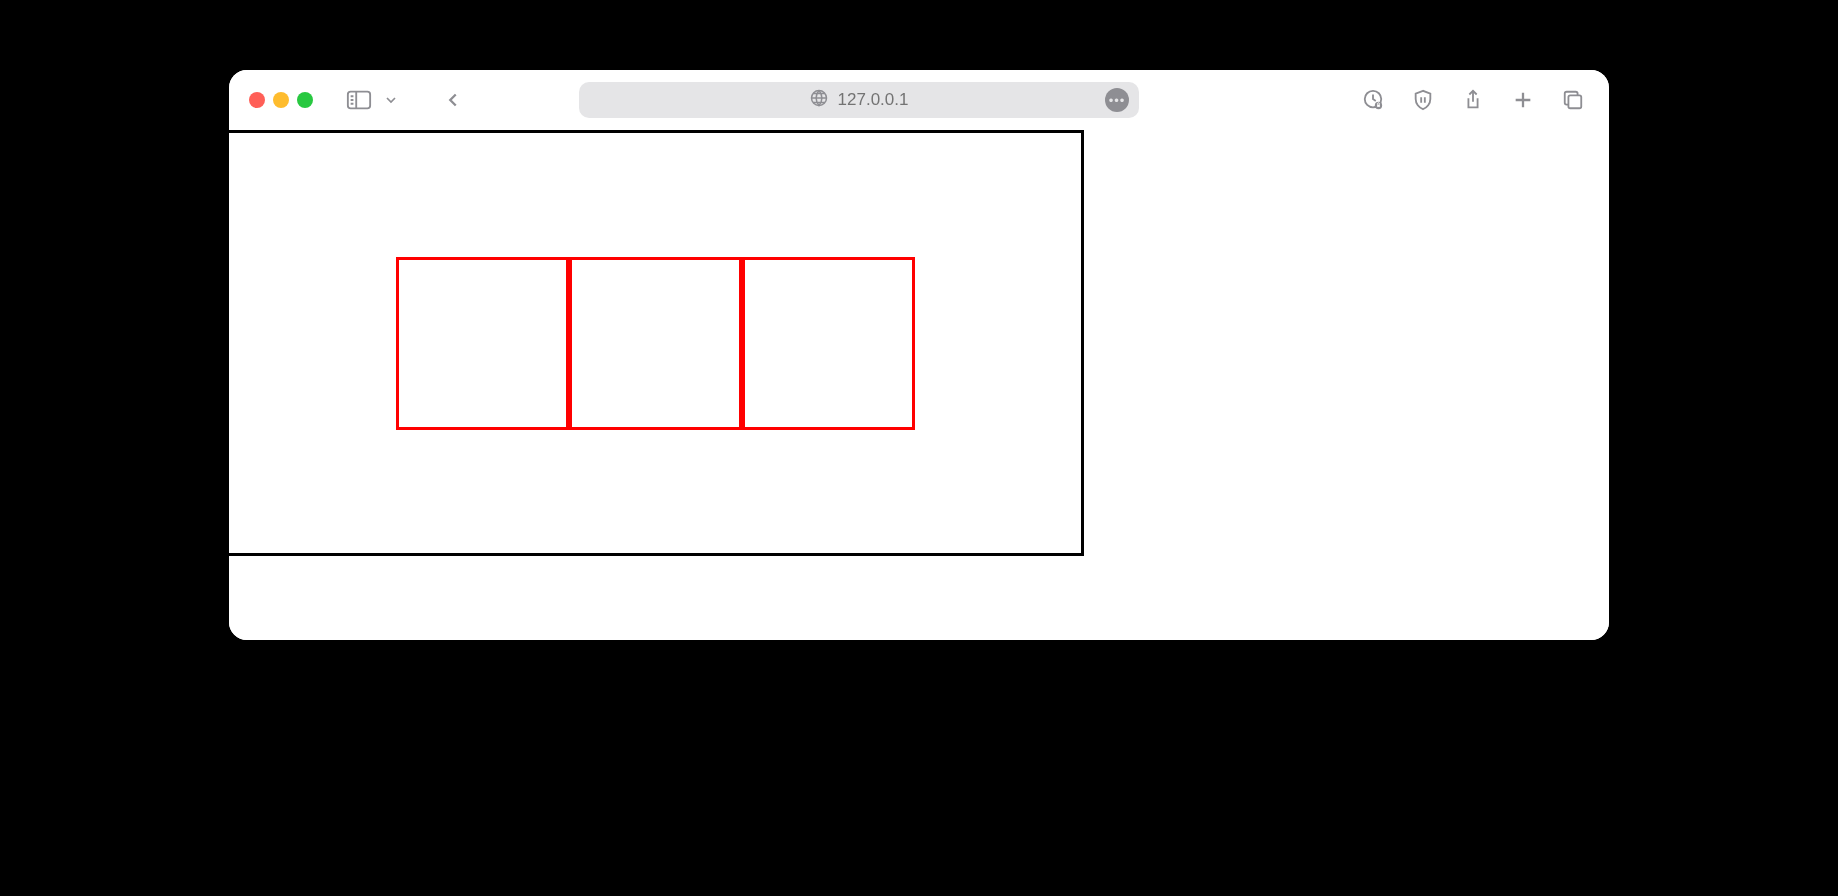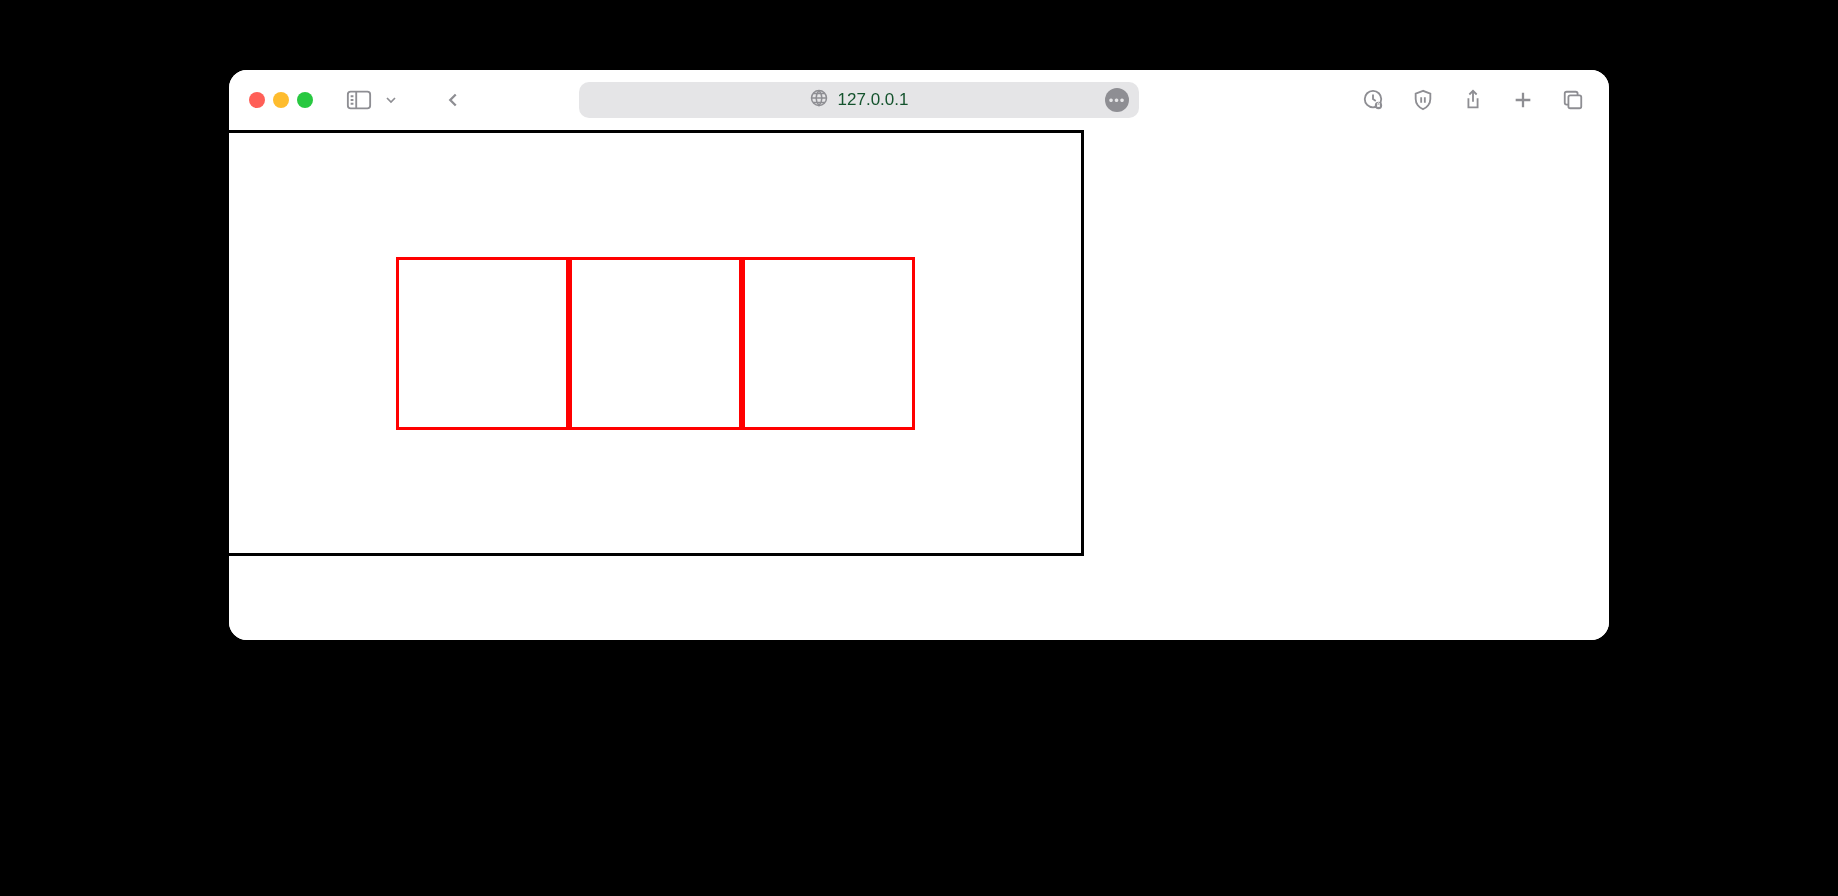--- a/index.html
+++ b/index.html
@@ -89,21 +89,21 @@
       margin-left: 100px;
       margin-right: auto;
       position: relative;
     }
     
     .address-bar .globe {
       color: #8e8e93;
     }
     
     .address-text {
-      color: #14532d;
+      color: #737373;
       font-size: 17px;
     }
     
     .reader-dot {
       position: absolute;
       right: 10px;
       width: 24px;
       height: 24px;
       border-radius: 50%;
       background: #8e8e93;

